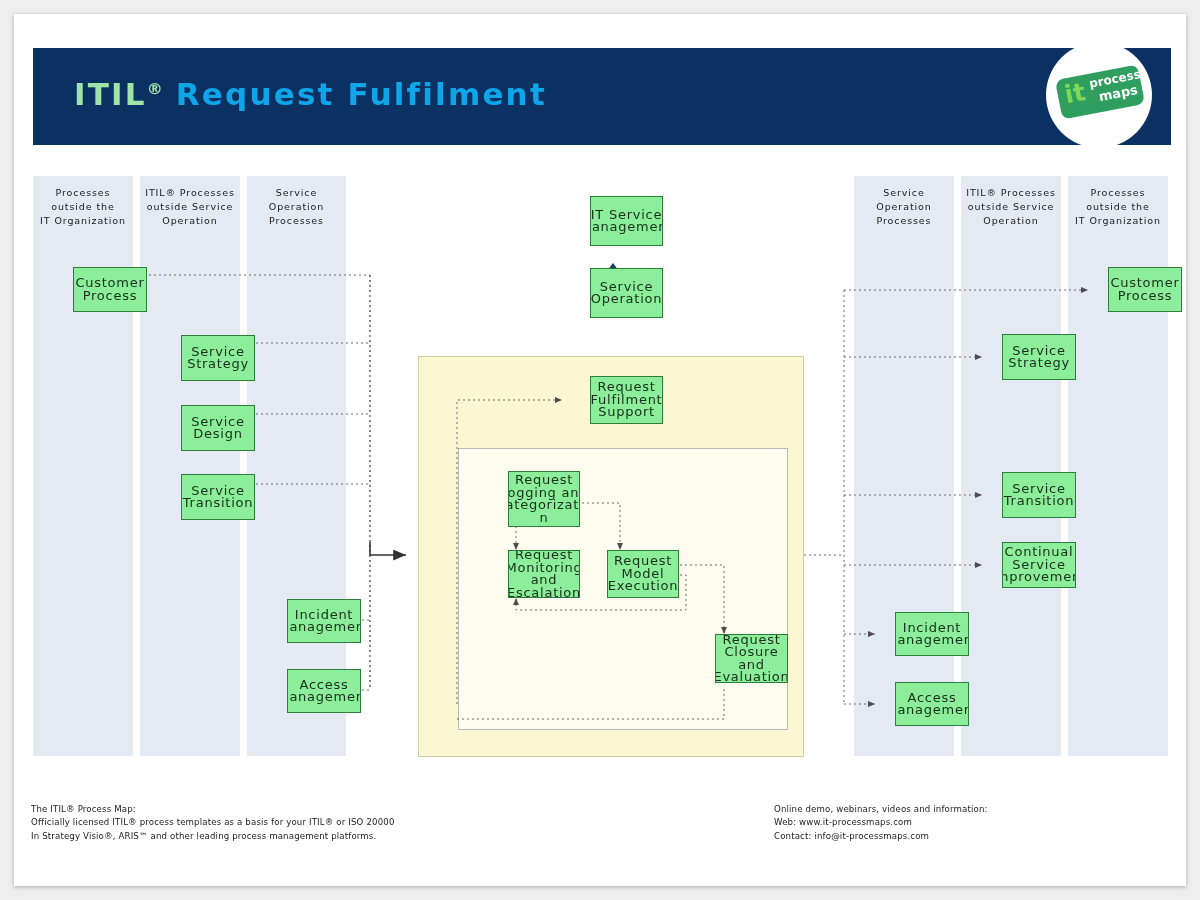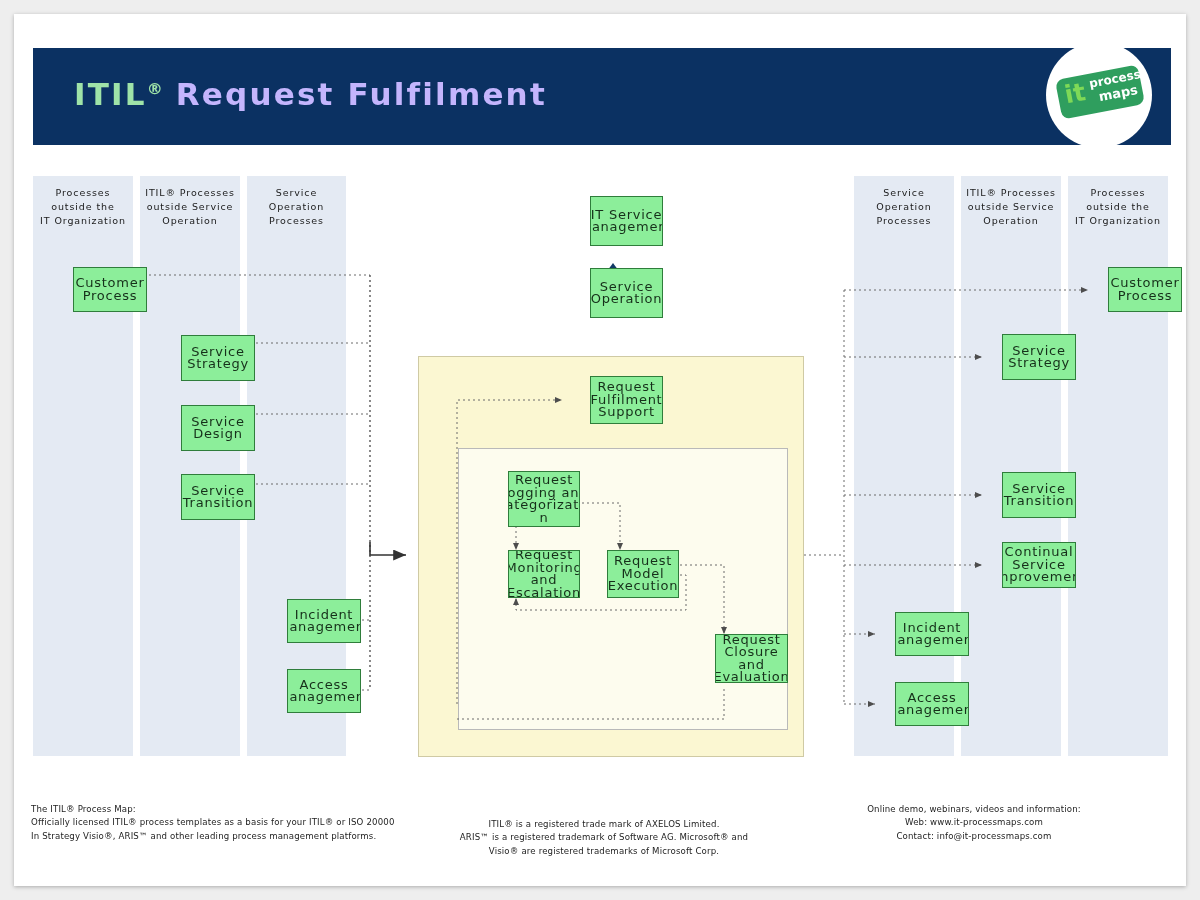--- a/index.html
+++ b/index.html
@@ -43,21 +43,21 @@
     letter-spacing: 2.2px;
     white-space: nowrap;
   }
   #title .itil { color: #9fe3a8; }
   #title .reg {
     color: #9fe3a8;
     font-size: 16px;
     vertical-align: super;
     letter-spacing: 0;
   }
-  #title .rest { color: #c4b5fd; }
+  #title .rest { color: #0ea5e9; }
 
   
   #logo-circle {
     position: absolute;
     left: 1032px;
     top: 28px;
     width: 106px;
     height: 106px;
     border-radius: 50%;
     background: #ffffff;
@@ -187,21 +187,21 @@
   .foot {
     position: absolute;
     font-size: 8.6px;
     color: #1d1d1d;
     line-height: 13.4px;
     letter-spacing: 0.15px;
   }
   #foot-left { left: 17px; top: 789px; width: 420px; text-align: left; }
   #foot-left .bold { font-weight: normal; }
   #foot-center { left: 420px; top: 804px; width: 340px; text-align: center; }
-  #foot-right { left: 760px; top: 789px; width: 400px; text-align: center; }
+  #foot-right { left: 760px; top: 789px; width: 400px; text-align: left; }
 </style>
 </head>
 <body>
 
 <div id="page">
   <div id="sheet">
 
     <div id="header-bar">
       <div id="title"><span class="itil">ITIL</span><span class="reg">®</span><span class="rest"> <span>Request Fulfilment</span></span></div>
     </div>
@@ -352,25 +352,20 @@
 Management</div>
     <div class="pbox" style="left:1066px; top:253px; width:74px; height:45px; white-space:pre-line;">Customer
 Process</div>
 
     <div class="foot" id="foot-left">
       <div class="bold">The ITIL® Process Map:</div>
       <div>Officially licensed ITIL® process templates as a basis for your ITIL® or ISO 20000</div>
       <div>In Strategy Visio®, ARIS™ and other leading process management platforms.</div>
     </div>
 
-    <div class="foot" id="foot-center">
-      <div>ITIL® is a registered trade mark of AXELOS Limited.</div>
-      <div>ARIS™ is a  registered trademark of Software AG. Microsoft® and</div>
-      <div>Visio® are registered trademarks of Microsoft Corp.</div>
-    </div>
 
     <div class="foot" id="foot-right">
       <div>Online demo, webinars, videos and information:</div>
       <div>Web: www.it-processmaps.com</div>
       <div>Contact: info@it-processmaps.com</div>
     </div>
 
   </div>
 </div>
 

